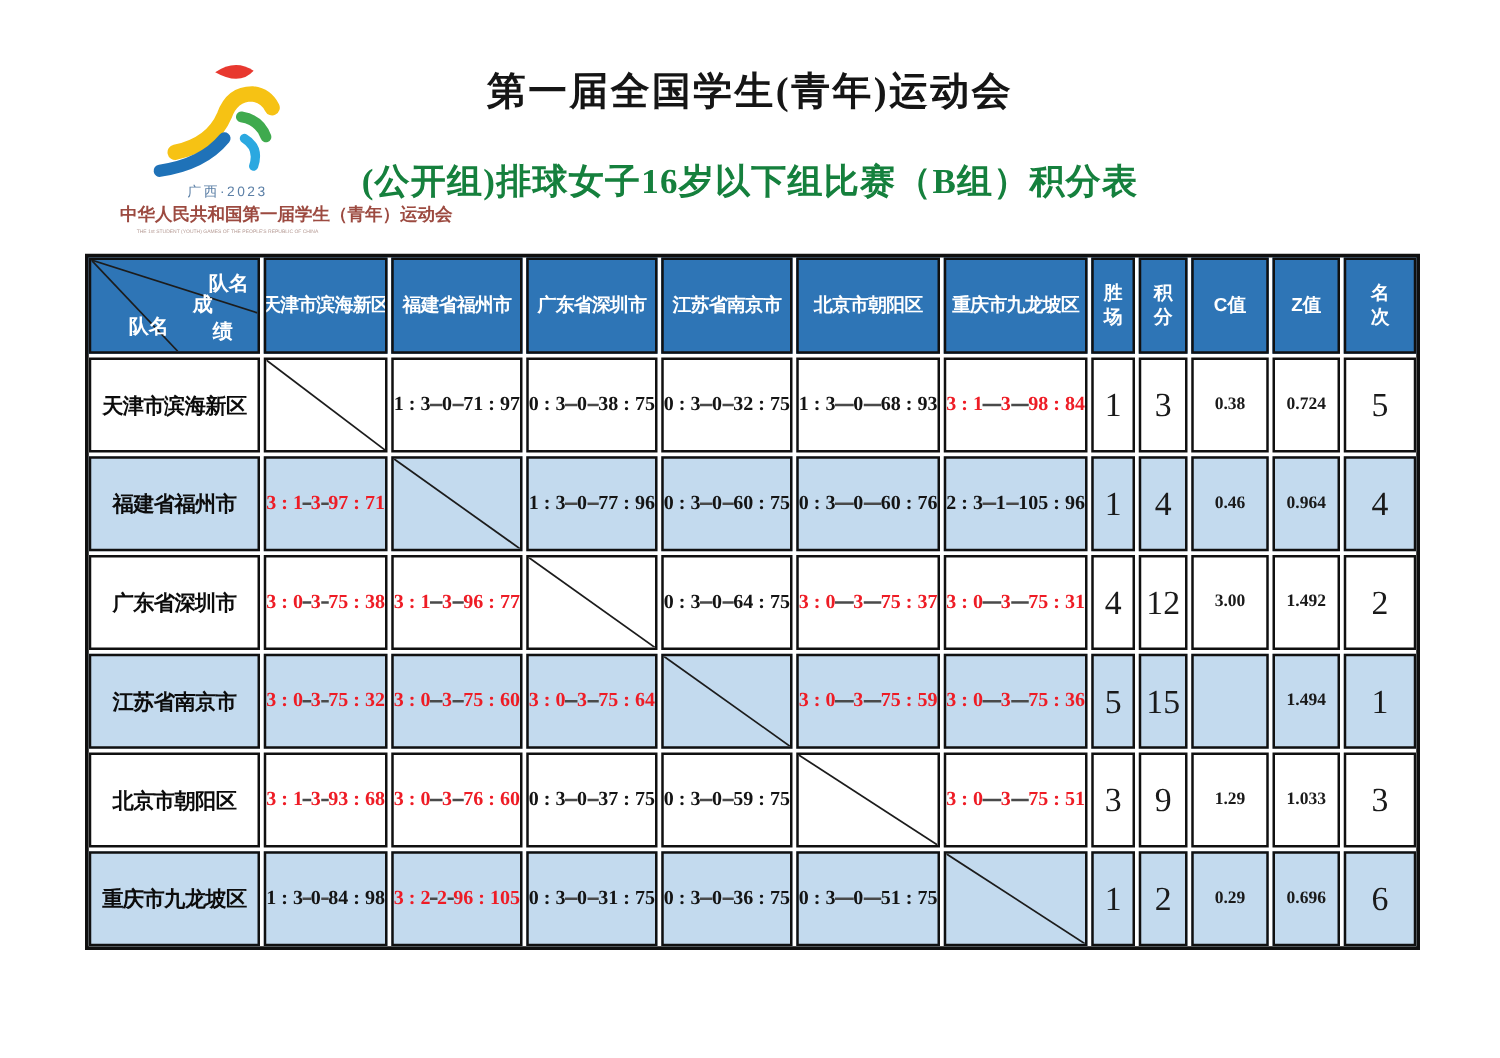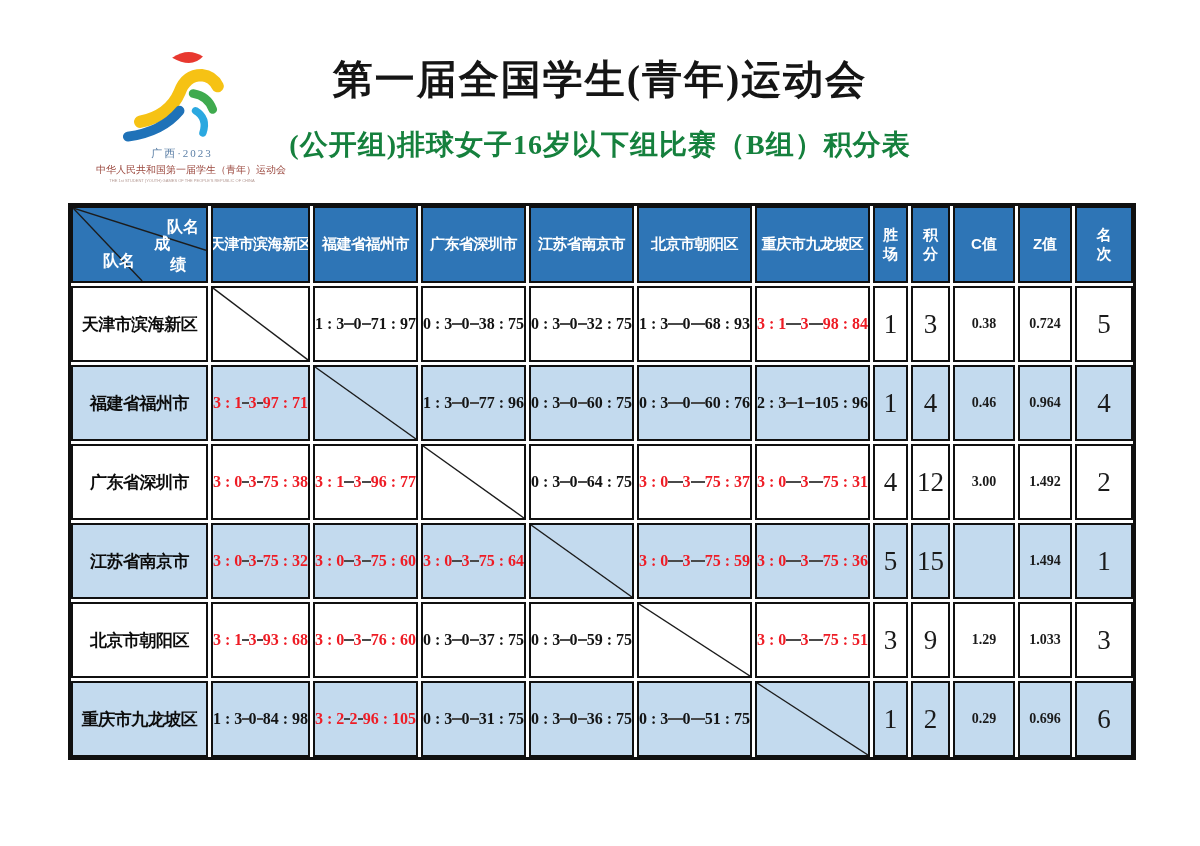--- a/index.html
+++ b/index.html
@@ -2,29 +2,29 @@
 <html><head>
 <meta charset="utf-8">
 <style>
   * { box-sizing: border-box; margin: 0; padding: 0; }
   html,body { width:1200px; height:846px; background:#fff; overflow:hidden;
               font-family:"Liberation Sans", sans-serif; }
   .page { position:relative; width:1200px; height:846px; background:#fff; }
 
   
   .titles { position:absolute; left:0; right:0; top:0; text-align:center; }
-  .t1 { position:absolute; left:0; right:0; top:52px; font-size:40px; font-weight:bold;
+  .t1 { position:absolute; left:0; right:0; top:52px; font-size:31px; font-weight:bold;
         letter-spacing:2px; color:#151515; font-family:"Liberation Serif", serif; }
   .t2 { position:absolute; left:0; right:0; top:126px; font-size:28px; font-weight:bold;
         letter-spacing:1px; color:#15803d; font-family:"Liberation Serif", serif; }
 
   .logo { position:absolute; left:96px; top:48px; width:172px; text-align:center; }
   .logo svg { display:block; margin:0 auto; }
-  .lg-region { font-size:11px; letter-spacing:2px; color:#5b7fa6; margin-top:2px;font-family:Liberation Serif, serif; }
-  .lg-cn { font-size:10px; color:#9c4a40; font-weight:normal; margin-top:2px; white-space:nowrap; }
+  .lg-region { font-size:11px; letter-spacing:2px; color:#5b7fa6; margin-top:2px; }
+  .lg-cn { font-size:14px; color:#9c4a40; font-weight:bold; margin-top:2px; white-space:nowrap; }
   .lg-en { font-size:4px; color:#b59a94; margin-top:1px; white-space:nowrap; }
 
   
   .tbl { position:absolute; left:68px; top:203px; display:grid;
          grid-template-columns:137px 99px 105px 105px 105px 115px 115px 35px 39px 62px 54px 58px;
          grid-template-rows:77px repeat(6, 76px);
          gap:3px; background:#fff; border:3px solid #101010; }
   .cell { border:2px solid #101010; display:flex; align-items:center; justify-content:center;
           position:relative; overflow:hidden; }
   .w { background:#ffffff; }

